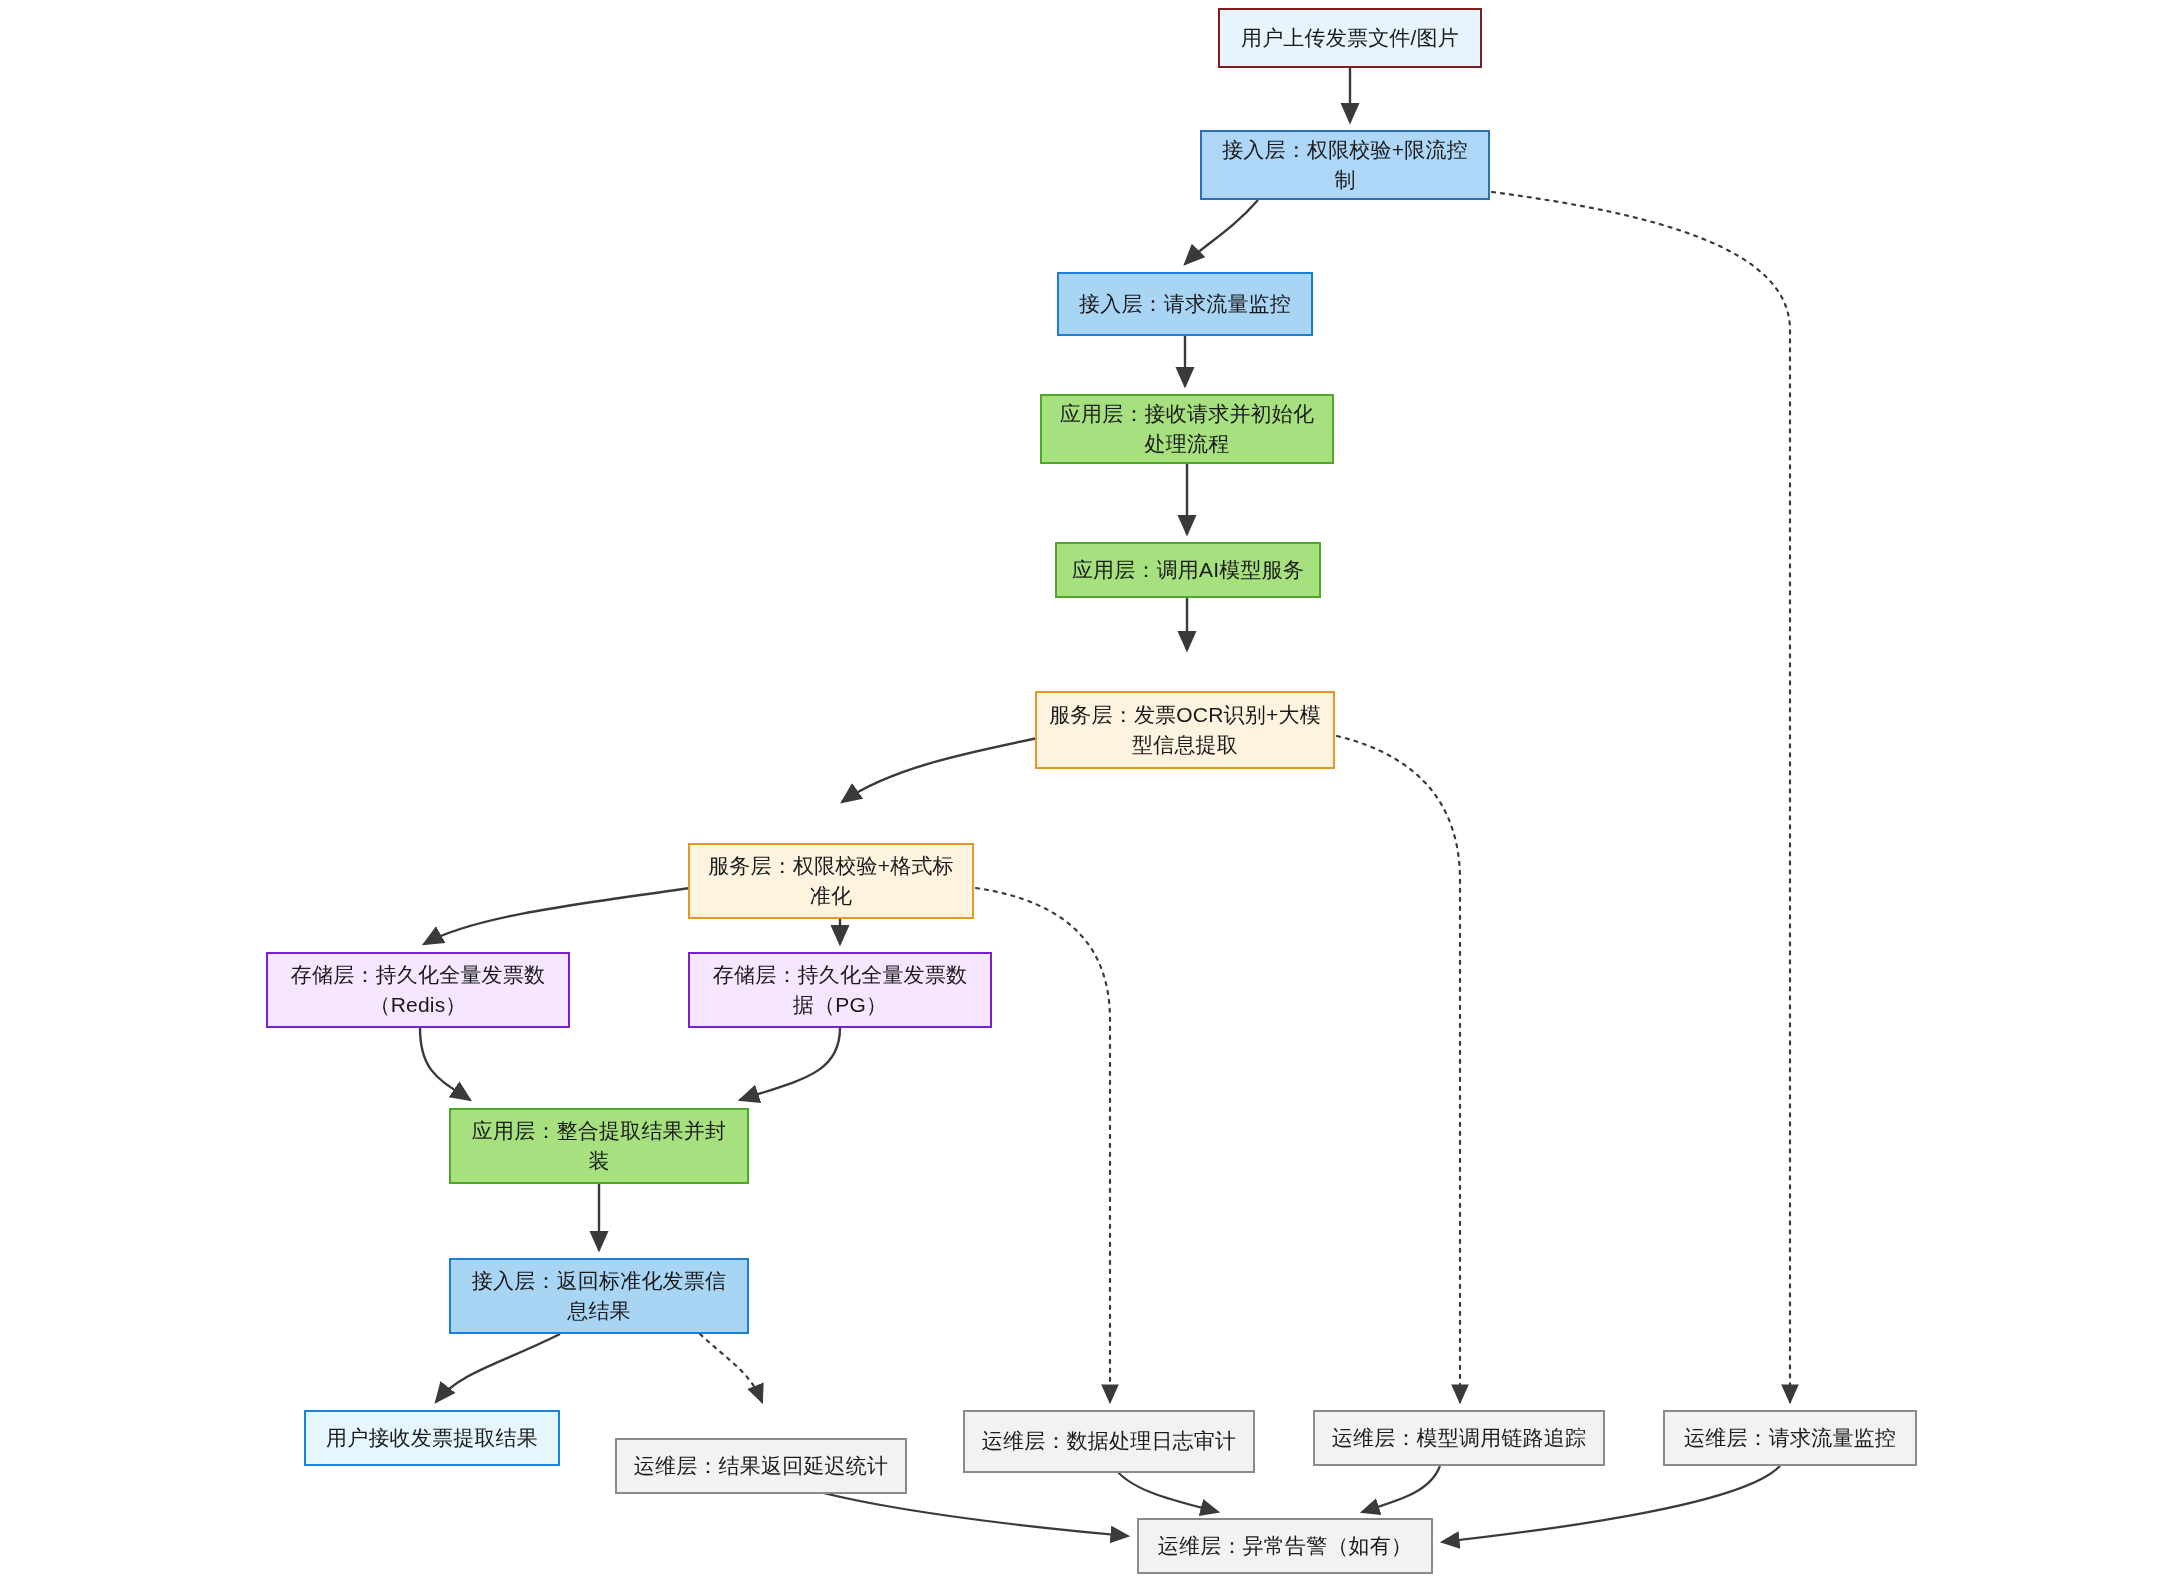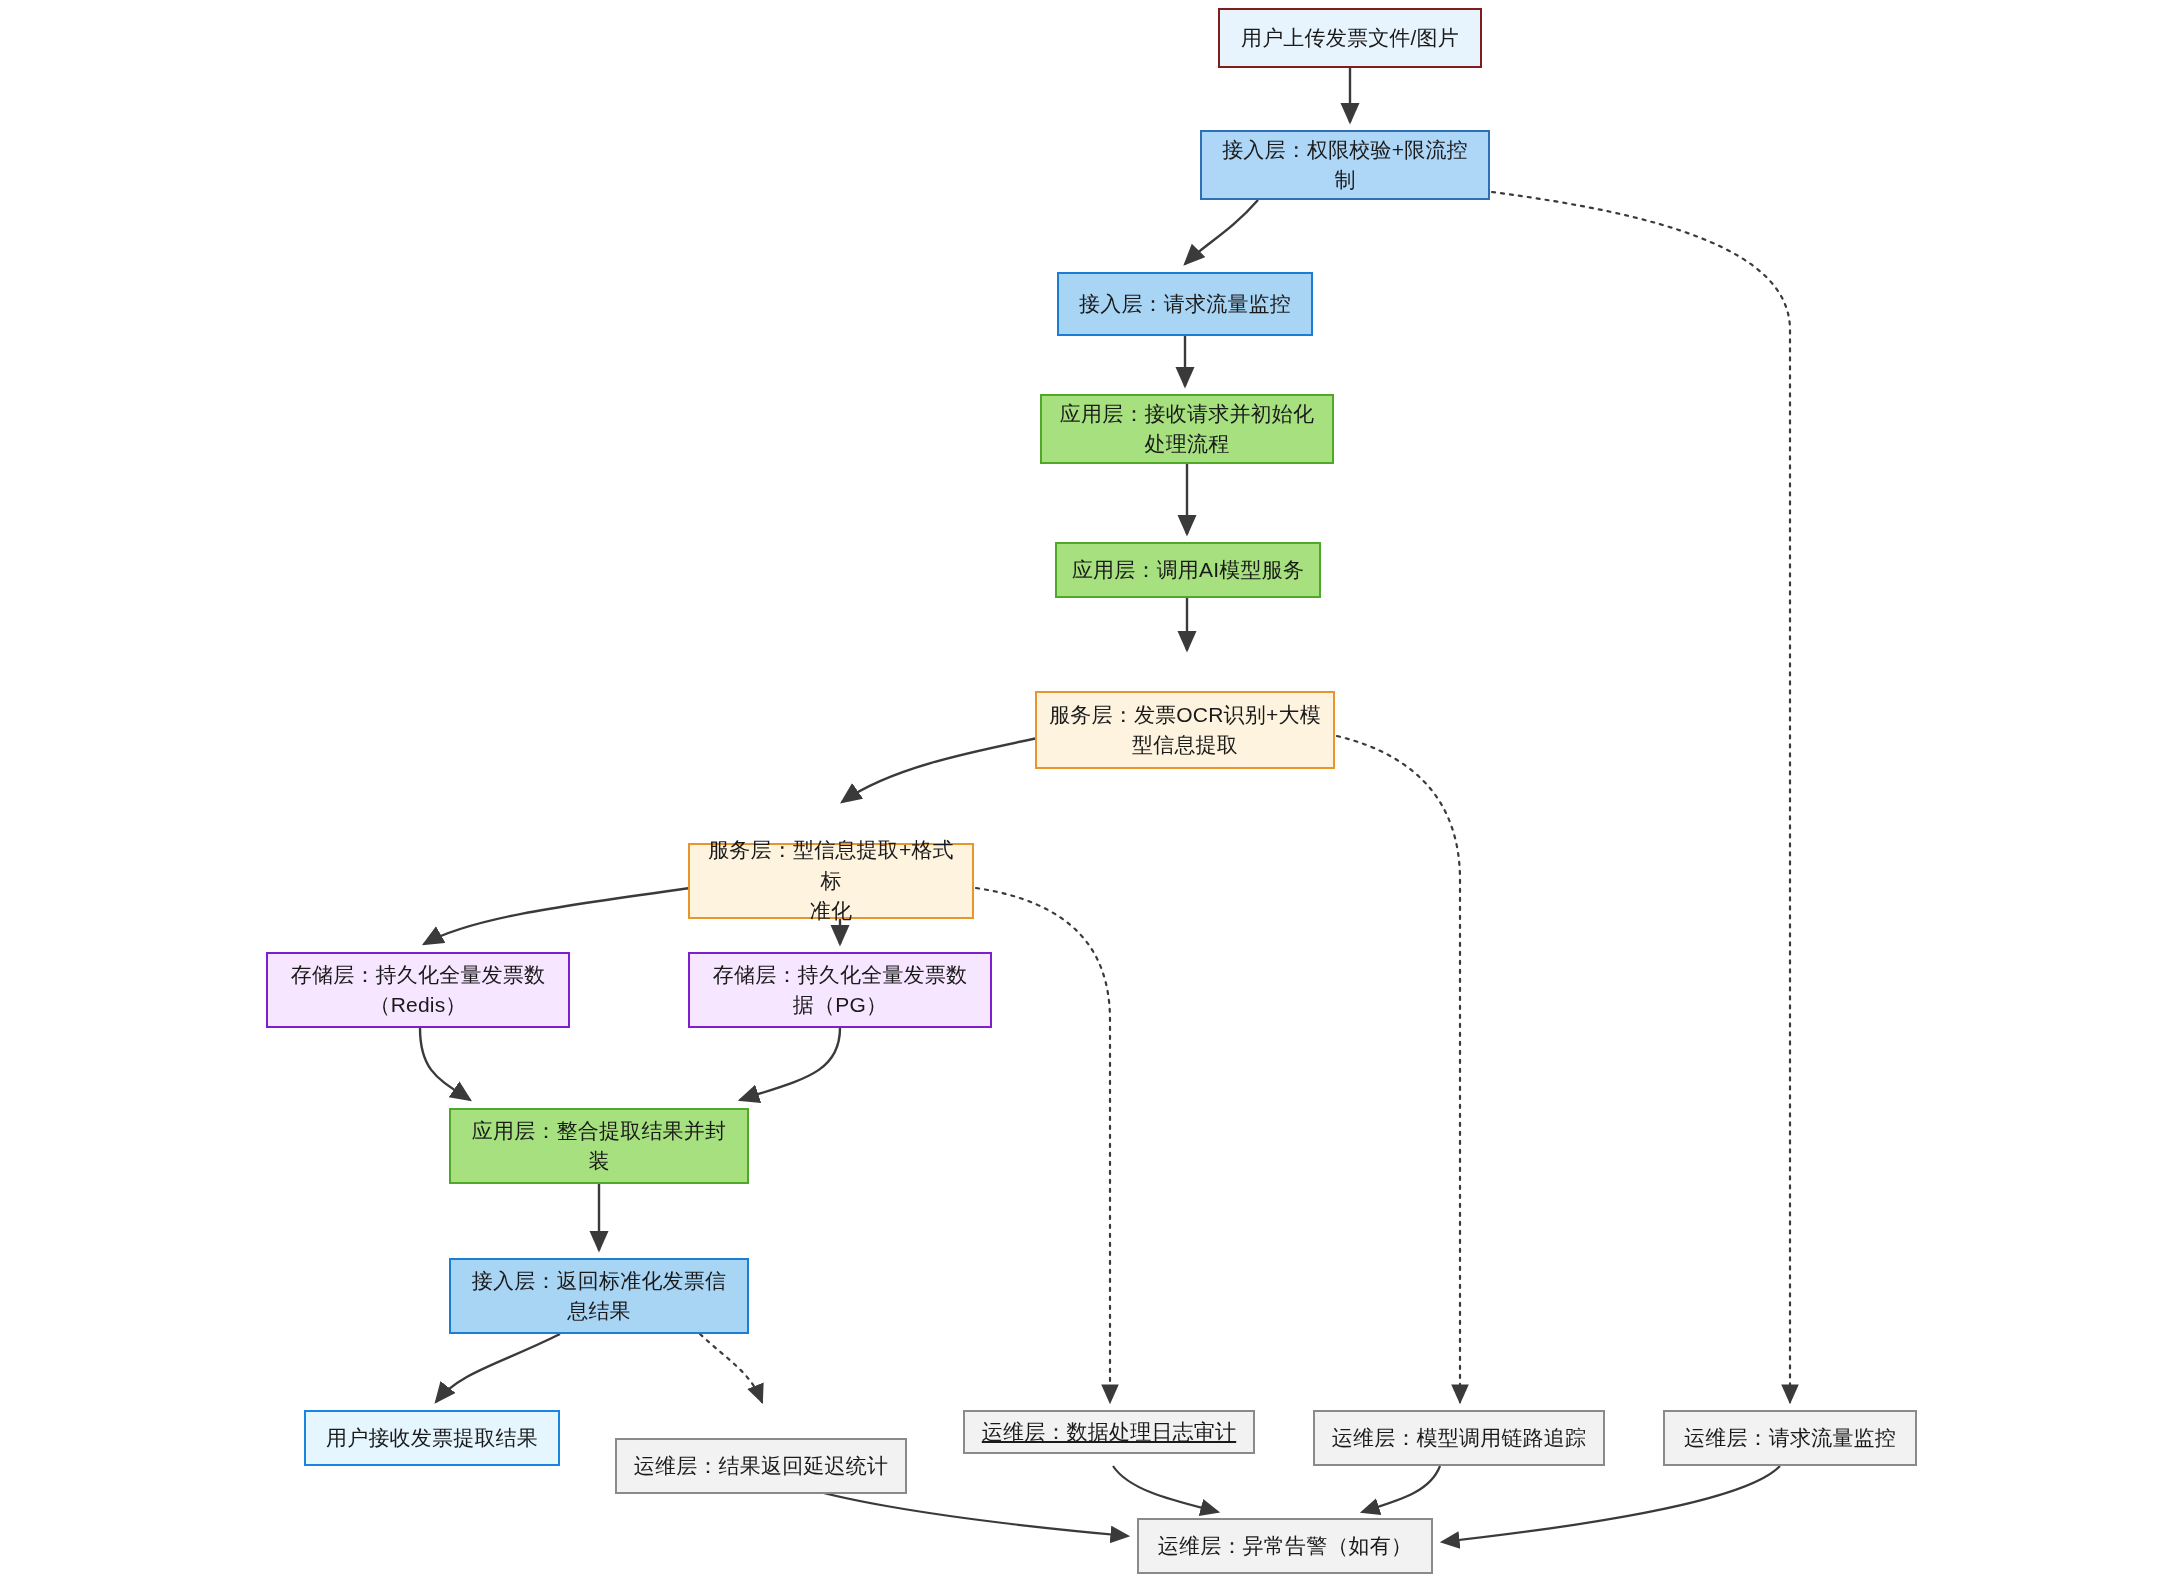--- a/index.html
+++ b/index.html
@@ -126,30 +126,30 @@
   <div id="nodes">
       <div class="node n-start" style="left: 1218px; top: 8px; width: 264px; height: 60px;">用户上传发票文件/图片</div>
       <div class="node n-gateway" style="left: 1200px; top: 130px; width: 290px; height: 70px;">接入层：权限校验+限流控
 制</div>
       <div class="node n-access" style="left: 1057px; top: 272px; width: 256px; height: 64px;">接入层：请求流量监控</div>
       <div class="node n-app" style="left: 1040px; top: 394px; width: 294px; height: 70px;">应用层：接收请求并初始化
 处理流程</div>
       <div class="node n-app" style="left: 1055px; top: 542px; width: 266px; height: 56px;">应用层：调用AI模型服务</div>
       <div class="node n-service" style="left: 1035px; top: 658px; width: 300px; height: 78px;">服务层：发票OCR识别+大模
 型信息提取</div>
-      <div class="node n-service" style="left: 688px; top: 810px; width: 286px; height: 76px;">服务层：型信息提取+格式标
+      <div class="node n-service" style="left: 688px; top: 810px; width: 286px; height: 76px;">服务层：权限校验+格式标
 准化</div>
       <div class="node n-storage" style="left: 266px; top: 952px; width: 304px; height: 76px;">存储层：持久化全量发票数
 （Redis）</div>
       <div class="node n-storage" style="left: 688px; top: 952px; width: 304px; height: 76px;">存储层：持久化全量发票数
 据（PG）</div>
       <div class="node n-app" style="left: 449px; top: 1108px; width: 300px; height: 76px;">应用层：整合提取结果并封
 装</div>
       <div class="node n-access" style="left: 449px; top: 1258px; width: 300px; height: 76px;">接入层：返回标准化发票信
 息结果</div>
       <div class="node n-end" style="left: 304px; top: 1410px; width: 256px; height: 56px;">用户接收发票提取结果</div>
       <div class="node n-ops" style="left: 615px; top: 1410px; width: 292px; height: 56px; margin-top: 28px;">运维层：结果返回延迟统计</div>
-      <div class="node n-ops" style="left: 963px; top: 1410px; width: 292px; height: 44px; text-decoration: underline;">运维层：数据处理日志审计</div>
+      <div class="node n-ops" style="left: 963px; top: 1410px; width: 292px; height: 63px;">运维层：数据处理日志审计</div>
       <div class="node n-ops" style="left: 1313px; top: 1410px; width: 292px; height: 56px;">运维层：模型调用链路追踪</div>
       <div class="node n-ops" style="left: 1663px; top: 1410px; width: 254px; height: 56px;">运维层：请求流量监控</div>
       <div class="node n-ops" style="left: 1137px; top: 1518px; width: 296px; height: 56px;">运维层：异常告警（如有）</div>
     </div>
 </div>
 
 </body></html>

